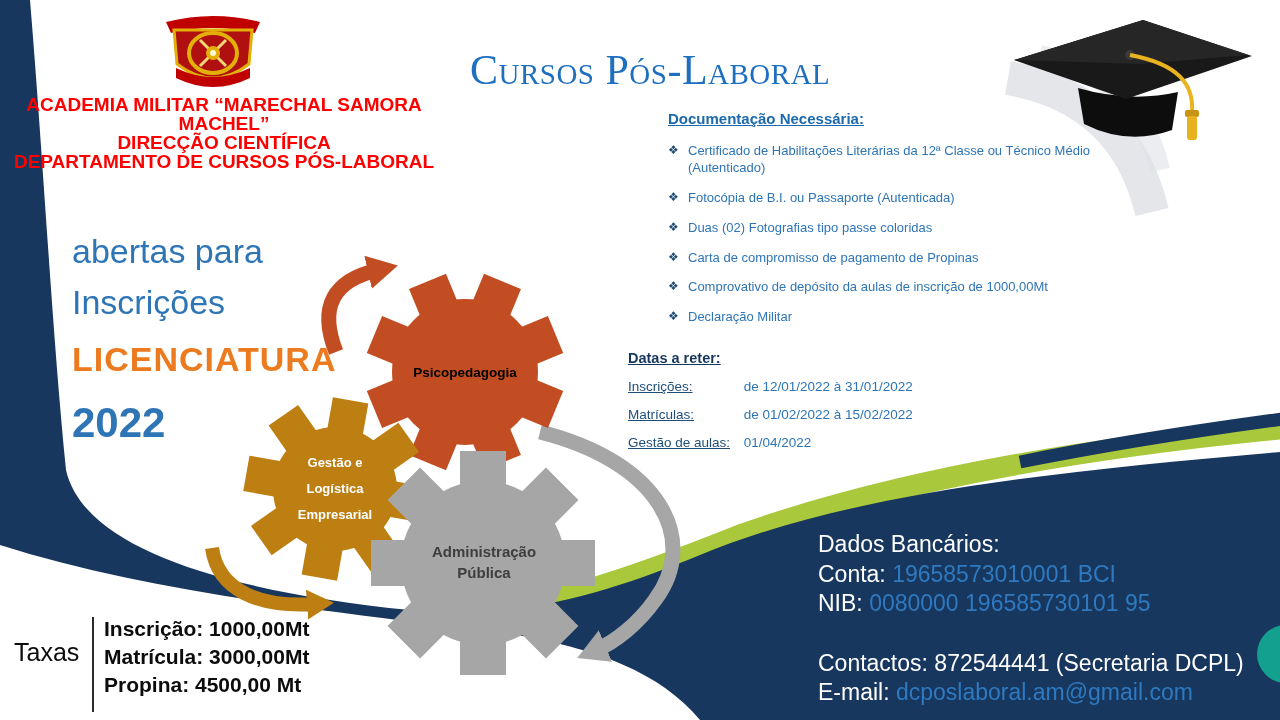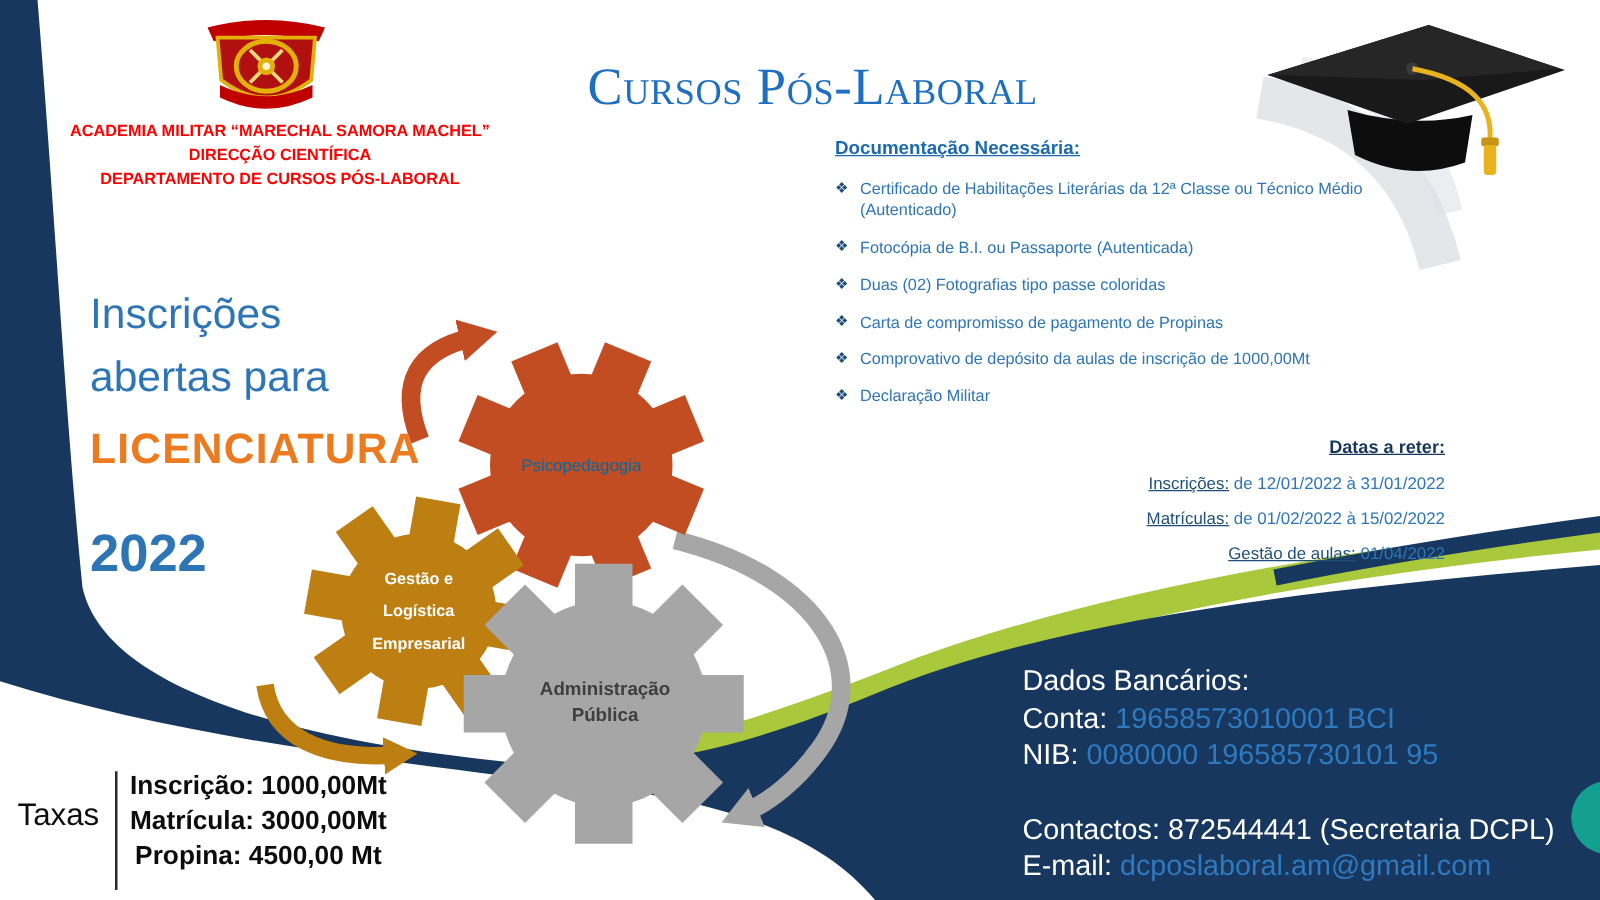--- a/index.html
+++ b/index.html
@@ -9,65 +9,65 @@
   }
   svg{display:block;}
   .bg-svg{position:absolute;inset:0;z-index:0;}
   .gears-svg{position:absolute;inset:0;z-index:1;pointer-events:none;}
   .cap-svg{position:absolute;left:980px;top:0;z-index:1;}
   .logo{position:absolute;left:152px;top:6px;z-index:2;}
 
   .org{
     position:absolute;left:8px;top:95px;width:432px;z-index:2;
     text-align:center;color:var(--red,#FF0000);font-weight:700;
-    font-size:13px;line-height:19px;
+    font-size:19px;line-height:19px;
   }
 
   .title{
     position:absolute;left:470px;top:46px;width:460px;z-index:2;margin:0;
     font-family:"Liberation Serif",serif;font-weight:400;
     font-variant:small-caps;font-size:42px;letter-spacing:.5px;
     color:var(--title_blue,#1E6FC0);
   }
 
   .promo{position:absolute;left:72px;top:226px;z-index:2;}
   .promo-line{font-size:34px;line-height:51px;color:var(--blue,#2E75B6);}
   .promo-program{margin-top:12px;font-size:34px;font-weight:700;letter-spacing:1px;color:var(--orange,#EC7A1E);}
-  .promo-year{margin-top:40px;font-size:42px;font-weight:700;color:var(--blue,#2E75B6);}
+  .promo-year{margin-top:20px;font-size:42px;font-weight:700;color:var(--blue,#2E75B6);}
 
   .docs{position:absolute;left:668px;top:110px;width:484px;z-index:3;}
   .sec-h{
     font-size:15px;font-weight:700;text-decoration:underline;
     color:var(--heading_blue,#1C6AAD);
   }
   .docs ul{list-style:none;margin:16px 0 0 0;padding:0;}
   .docs li{
     position:relative;padding-left:20px;margin-bottom:13px;
     font-size:13px;line-height:1.3;color:var(--blue,#2E75B6);width:462px;
   }
   .blt{position:absolute;left:0;top:0;font-size:12px;color:var(--darkblue,#1F4E79);}
 
-  .dates{position:absolute;left:676px;top:350px;width:480px;z-index:3;text-align:right;}
+  .dates{position:absolute;left:628px;top:350px;width:480px;z-index:3;}
   .dates .sec-h{color:var(--dates_heading,#17365D);font-size:14.5px;}
   .drow{margin-top:13px;font-size:13.5px;}
   .dlabel{display:inline-block;width:112px;color:var(--darkblue,#1F4E79);text-decoration:underline;}
   .dvalue{color:var(--blue,#2E75B6);}
 
   .bank{position:absolute;left:818px;top:530px;width:455px;z-index:3;color:#fff;
         font-size:23px;line-height:29.5px;}
   .bank .num{color:var(--banknum,#2E79C0);}
   .bank .gap{margin-top:30px;}
 
   .fees{position:absolute;left:10px;top:612px;width:330px;height:106px;z-index:3;color:#0c0c0c;}
   .fees-title{position:absolute;left:4px;top:26px;font-size:25px;font-weight:500;}
   .fees-div{position:absolute;left:82px;top:5px;width:2px;height:95px;background:#2b2b2b;}
-  .fees-lines{position:absolute;left:94px;top:3px;font-size:21px;font-weight:700;line-height:28px;text-align:center;}
+  .fees-lines{position:absolute;left:94px;top:3px;font-size:21px;font-weight:700;line-height:28px;}
 
   .gear-label{position:absolute;z-index:2;text-align:center;transform:translate(-50%,-50%);pointer-events:none;}
-  .gl1{left:465px;top:372px;color:#0369a1;font-weight:400;font-size:13.5px;}
+  .gl1{left:465px;top:372px;color:#000000;font-weight:700;font-size:13.5px;}
   .gl2{left:335px;top:489px;color:#fff;font-weight:700;font-size:13px;line-height:26px;}
   .gl3{left:484px;top:562px;color:#3E3E3E;font-weight:700;font-size:15px;line-height:21px;}
 </style>
 </head>
 <body>
 
 <div class="stage">
 
   <svg class="bg-svg" width="1280" height="720" viewBox="0 0 1280 720" preserveAspectRatio="none">
     <path d="M 430 618 C 540 612 640 575 740 535 C 900 478 1100 446 1290 428" fill="none" stroke-width="21" style="stroke:var(--lime,#A9C83C)"></path>
@@ -156,22 +156,22 @@
 
   <div class="org">
     <div>ACADEMIA MILITAR “MARECHAL SAMORA MACHEL”</div>
     <div>DIRECÇÃO CIENTÍFICA</div>
     <div>DEPARTAMENTO DE CURSOS PÓS-LABORAL</div>
   </div>
 
   <h1 class="title">Cursos Pós-Laboral</h1>
 
   <div class="promo">
+    <div class="promo-line">abertas para</div>
     <div class="promo-line">Inscrições</div>
-    <div class="promo-line">abertas para</div>
     <div class="promo-program">LICENCIATURA</div>
     <div class="promo-year">2022</div>
   </div>
 
   <div class="gear-label gl1">Psicopedagogia</div>
   <div class="gear-label gl2">
     <div>Gestão e</div>
     <div>Logística</div>
     <div>Empresarial</div>
   </div>

